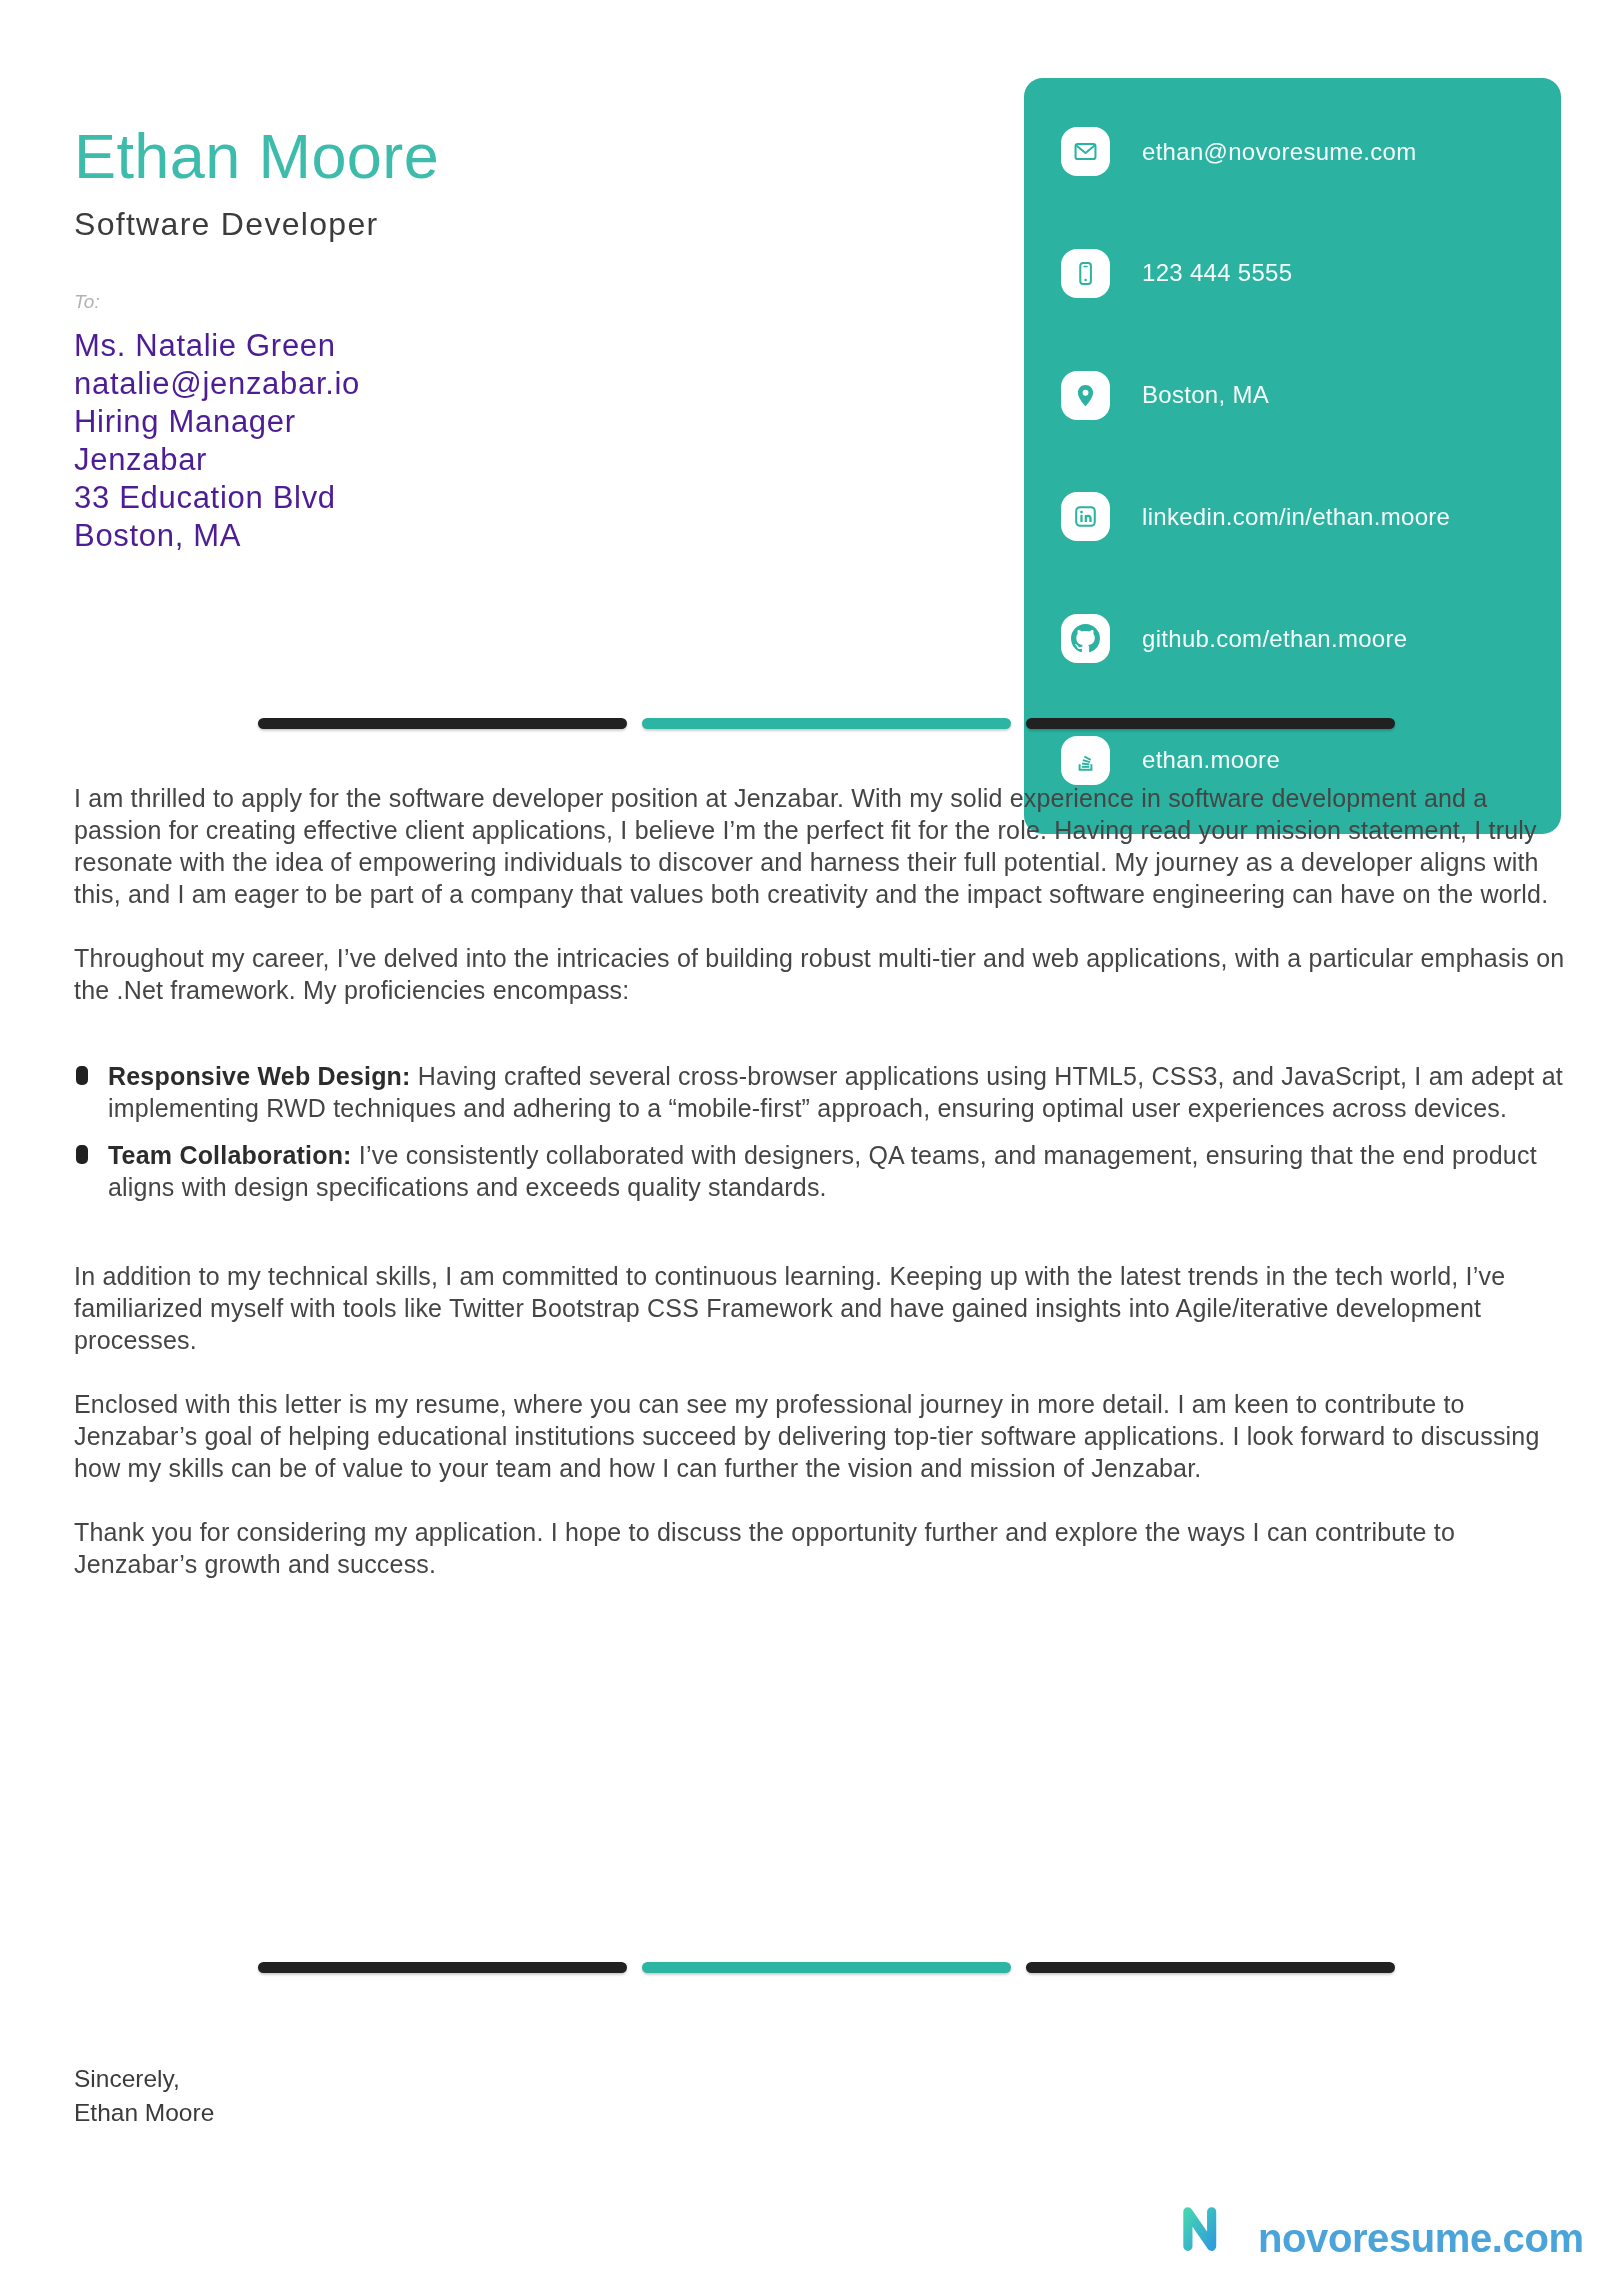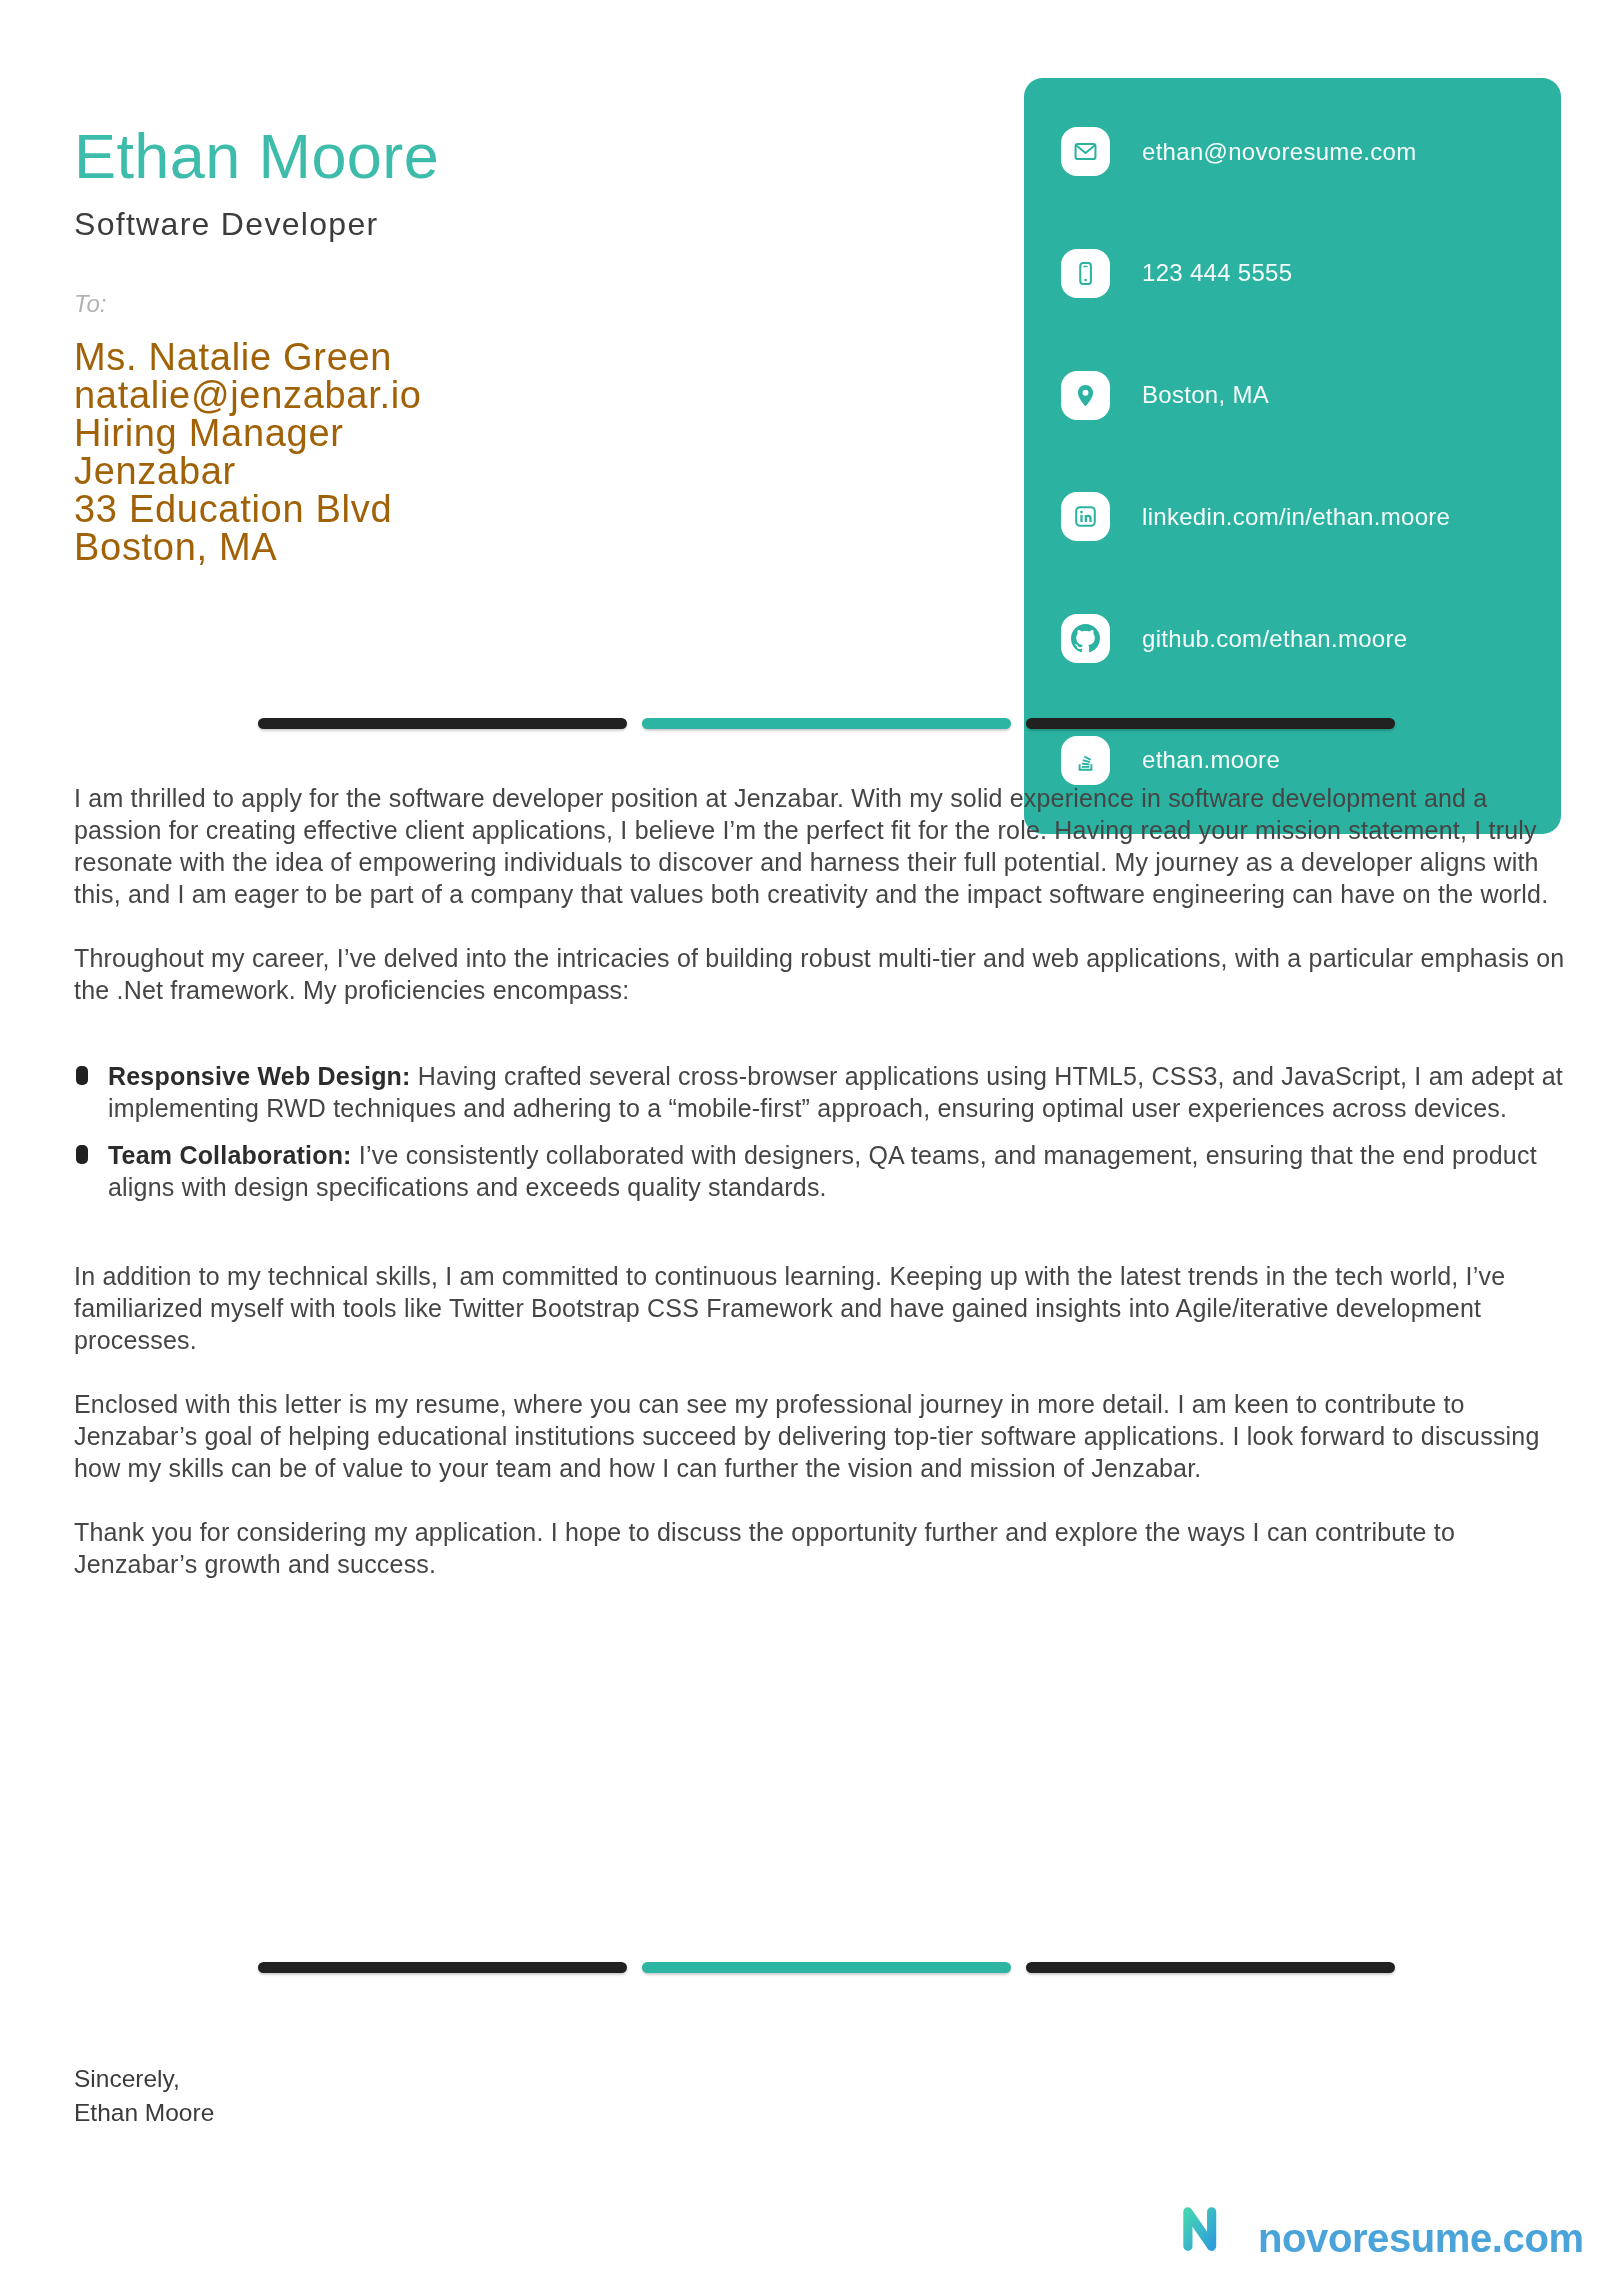--- a/index.html
+++ b/index.html
@@ -13,22 +13,22 @@
   *{box-sizing:border-box;}
   html,body{margin:0;padding:0;background:#fff;}
   .page{
     position:relative;width:1623px;height:2295px;background:#ffffff;
     font-family:"Liberation Sans",sans-serif;overflow:hidden;
   }
   
   .header{position:absolute;left:74px;top:125px;}
   .name{margin:0;font-size:63px;font-weight:400;letter-spacing:0.4px;color:var(--teal-bright);line-height:1;}
   .job-title{margin-top:20px;font-size:32px;letter-spacing:1.3px;color:#3c3c3c;line-height:1;}
-  .to-label{margin-top:52px;font-size:24px;font-style:italic;color:#b3b3b3;line-height:1;}
-  .recipient{margin-top:22px;font-size:38px;line-height:38px;letter-spacing:0.7px;color:#a16207;}
+  .to-label{margin-top:52px;font-size:19px;font-style:italic;color:#b3b3b3;line-height:1;}
+  .recipient{margin-top:16px;font-size:31px;line-height:38px;letter-spacing:0.7px;color:#4c1d95;}
   
   .contact-card{
     position:absolute;left:1024px;top:78px;width:537px;height:756px;
     background:var(--teal);border-radius:18.6px;padding:49px 37px;
     display:flex;flex-direction:column;justify-content:space-between;
   }
   .contact-row{display:flex;align-items:center;}
   .icon-box{
     width:49px;height:49px;background:#ffffff;border-radius:16px;
     display:flex;align-items:center;justify-content:center;color:var(--teal);flex:none;

